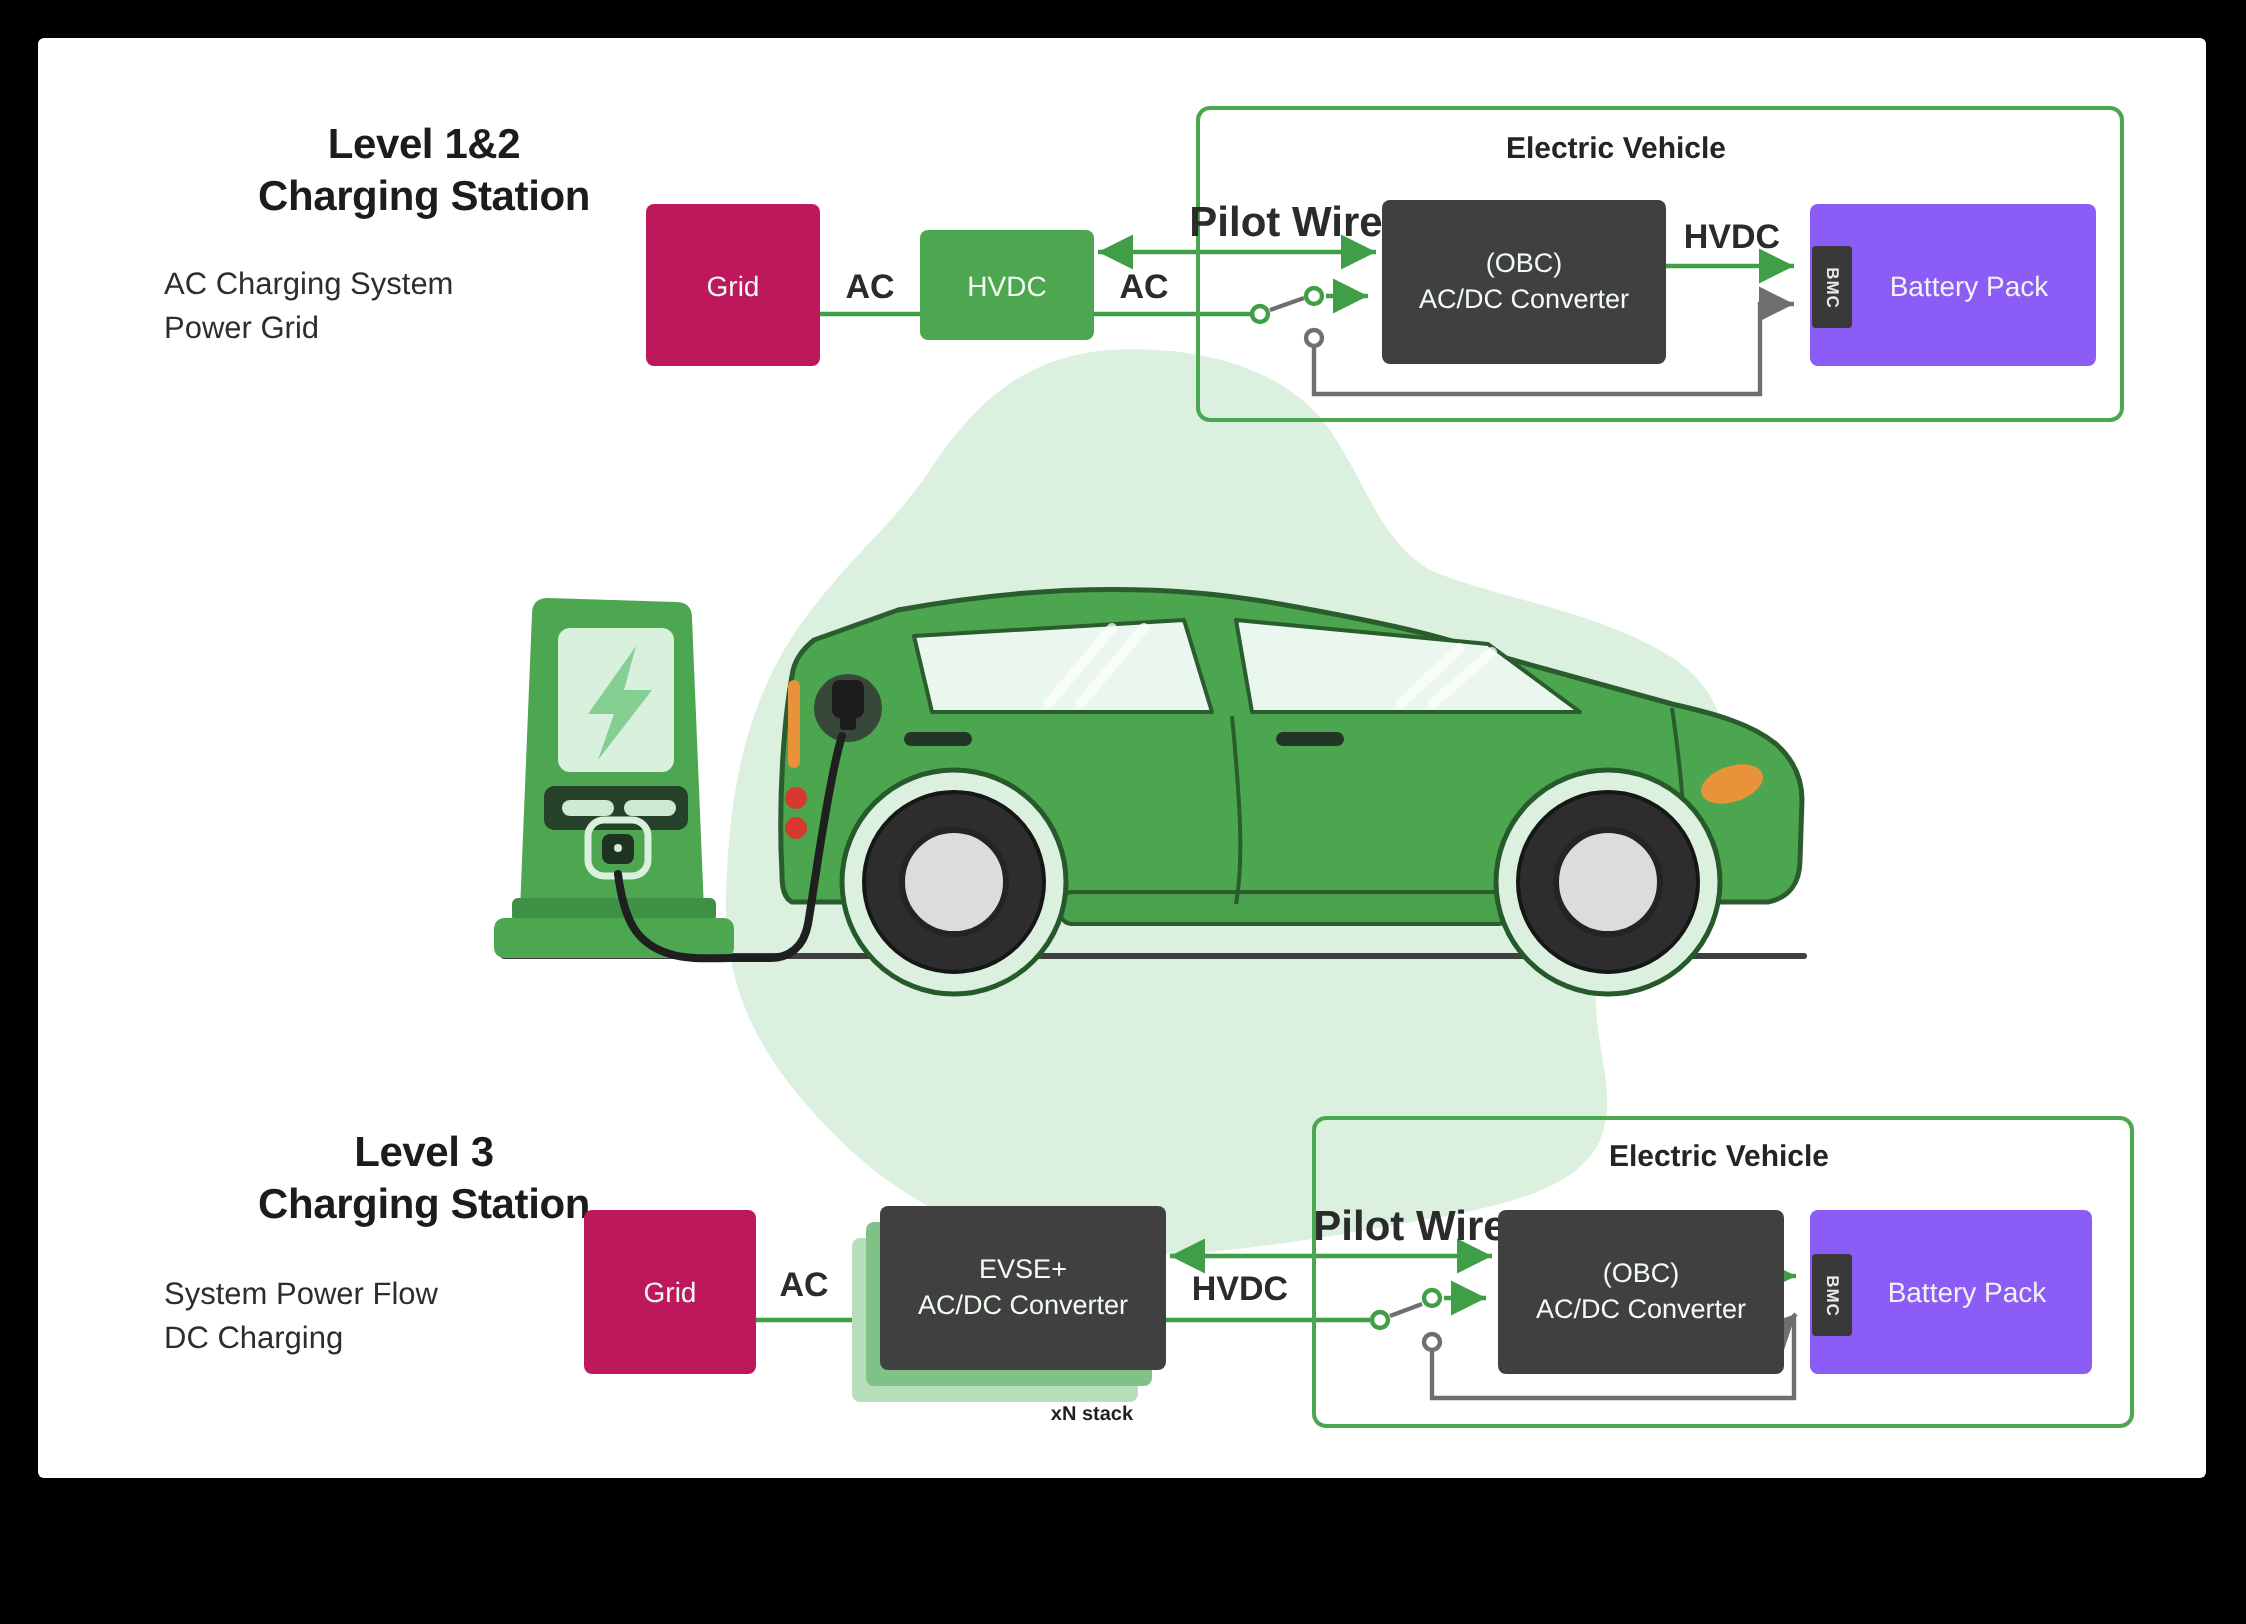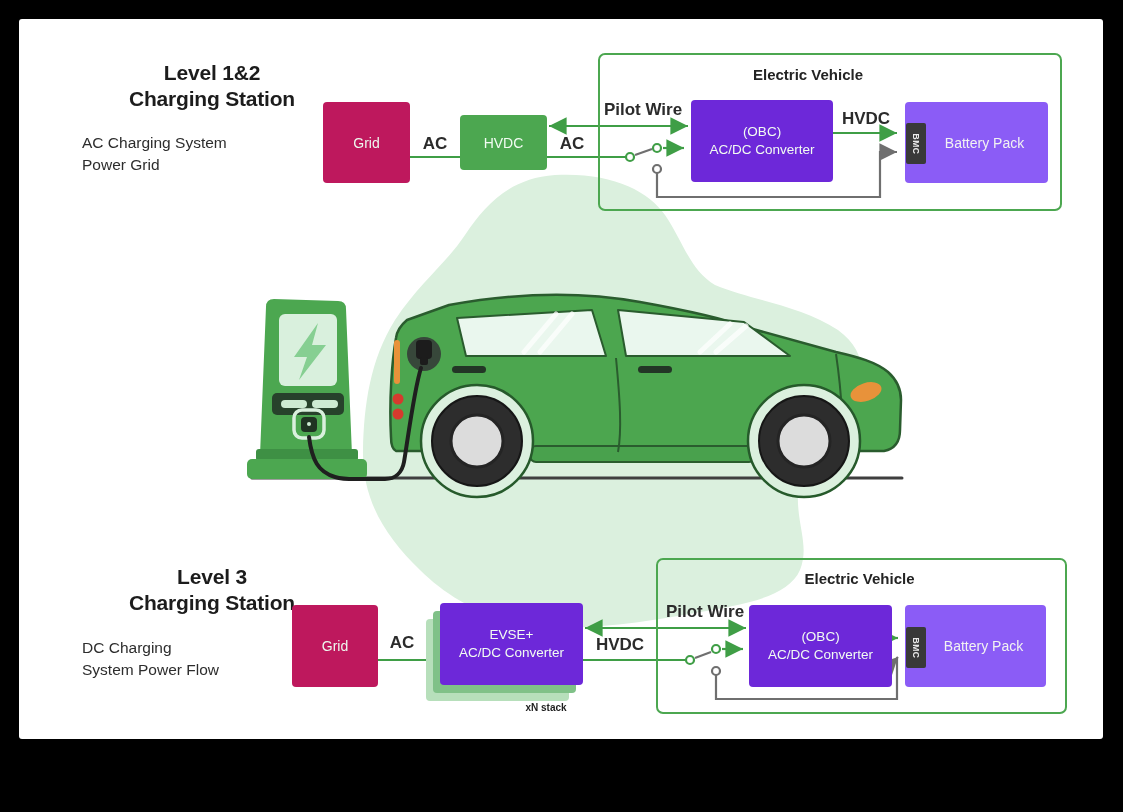--- a/index.html
+++ b/index.html
@@ -6,30 +6,30 @@
   .stage{position:relative;width:1123px;height:812px;background:#000;overflow:hidden;
          font-family:"Liberation Sans",sans-serif;}
   .canvas{position:absolute;left:19px;top:19px;width:1084px;height:720px;background:#ffffff;border-radius:3px;}
   svg.layer{position:absolute;left:0;top:0;width:1123px;height:812px;pointer-events:none;}
   .abs{position:absolute;}
   .h1{font-size:21px;font-weight:700;color:#1c1c1c;line-height:26px;letter-spacing:-0.2px;text-align:center;}
   .h2{font-size:15.5px;font-weight:400;color:#2d2d2d;line-height:22px;}
   .boxtxt{display:flex;align-items:center;justify-content:center;text-align:center;}
   .gbox{background:#be185d;border-radius:4px;color:#eef8ee;font-size:14px;font-weight:500;}
   .mbox{background:#4CA750;border-radius:4px;color:#f2fcf2;font-size:14px;font-weight:500;}
-  .obox{background:#6d28d9;border-radius:4px;color:#f2fcf2;font-size:13.5px;font-weight:500;
+  .obox{background:#404040;border-radius:4px;color:#f2fcf2;font-size:13.5px;font-weight:500;
         flex-direction:column;line-height:18px;}
   .bbox{background:#8b5cf6;border-radius:4px;color:#f2f2f2;font-size:14px;font-weight:500;padding-left:16px;box-sizing:border-box;}
   .bmcbox{background:#393939;border-radius:2px;display:flex;align-items:center;justify-content:center;}
   .bmcbox span{display:block;transform:rotate(90deg);font-size:8.5px;font-weight:700;color:#e9e9e9;letter-spacing:0.5px;}
   .evbox{border:2px solid #4CA750;border-radius:7px;background:transparent;}
   .stackl{border-radius:4px;}
   .wl{font-weight:700;color:#2b2b2b;text-align:center;}
   .lg{font-size:17px;}
-  .md{font-size:17px;}
+  .md{font-size:21px;}
   .sm{font-size:10px;color:#1f1f1f;}
   .evt{font-size:15px;font-weight:700;color:#242424;text-align:center;}
 </style>
 </head>
 <body>
 
 <div class="stage">
   <div class="canvas"></div>
 
   <svg class="layer" viewBox="0 0 1123 812">
@@ -150,22 +150,22 @@
     </div>
   <div class="abs bmcbox" style="left:906px;top:123px;width:20px;height:41px;">
       <span>BMC</span>
     </div>
 
   <div class="abs h1" style="left:82px;top:564px;width:260px;">
     <div>Level 3</div>
     <div>Charging Station</div>
   </div>
   <div class="abs h2" style="left:82px;top:637px;width:260px;">
+    <div>System Power Flow</div>
     <div>DC Charging</div>
-    <div>System Power Flow</div>
   </div>
 
   <div class="abs evbox" style="left:656px;top:558px;width:407px;height:152px;"></div>
   <div class="abs evt" style="left:656px;top:570px;width:407px;">Electric Vehicle</div>
 
   <div class="abs gbox boxtxt" style="left:292px;top:605px;width:86px;height:82px;">
       <span>Grid</span>
     </div>
   <div class="abs wl lg" style="left:372px;top:633px;width:60px;">AC</div>
 

